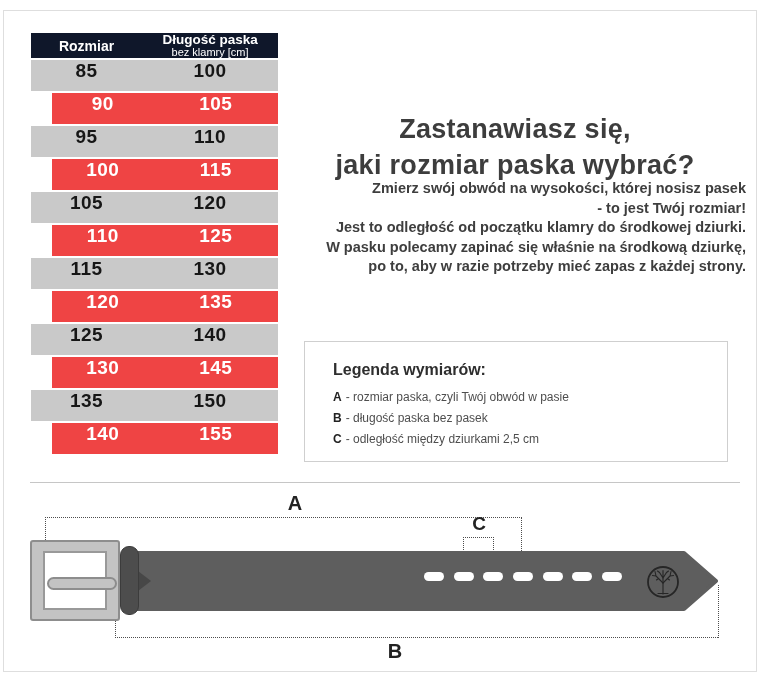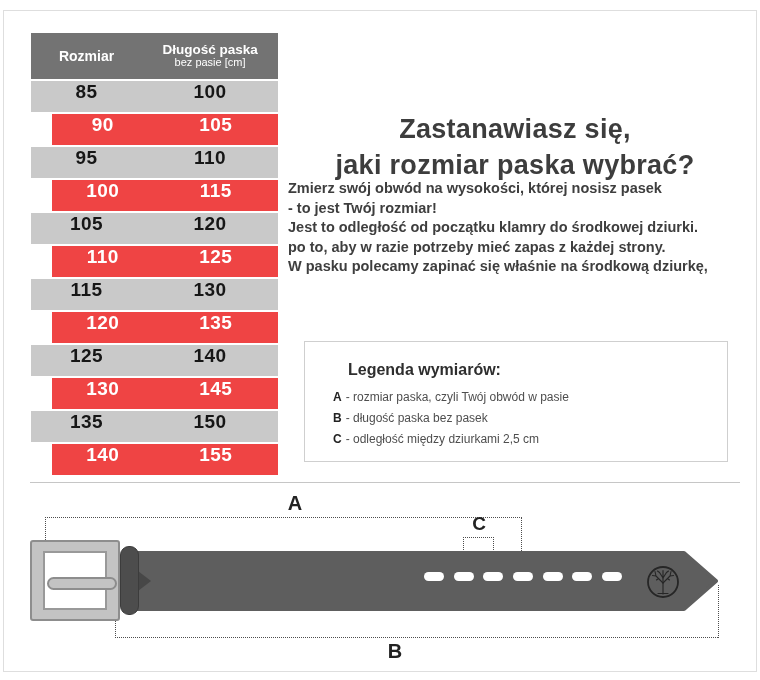--- a/index.html
+++ b/index.html
@@ -4,41 +4,41 @@
 <style>
   html,body{margin:0;padding:0;background:#fff;}
   .stage{
     position:relative;width:760px;height:680px;background:#ffffff;overflow:hidden;
     font-family:"Liberation Sans",sans-serif;color:#3d3d3d;
   }
   .frame{position:absolute;left:3px;top:10px;width:752px;height:660px;border:1px solid #dedede;}
 
   
   .size-table{position:absolute;left:31px;top:33px;width:247px;}
-  .thead{display:flex;background:#737373;color:#ffffff;height:46px;align-items:center;margin-bottom:2px;}
+  .thead{display:flex;background:#0f172a;color:#ffffff;height:25px;align-items:center;margin-bottom:2px;}
   .th{box-sizing:border-box;text-align:center;}
   .th.c1{width:45%;font-weight:bold;font-size:14px;}
   .th.c2{width:55%;line-height:1.05;}
   .h-main{display:block;font-weight:bold;font-size:13.5px;}
   .h-sub{display:block;font-weight:normal;font-size:11px;}
   .trow{display:flex;height:31px;margin-bottom:2px;align-items:flex-start;font-weight:bold;font-size:19px;letter-spacing:.5px;}
   .trow.light{background:#c9c9c9;color:#161616;}
   .trow.dark{background:#ef4444;color:#ffffff;margin-left:21px;}
   .tcell{box-sizing:border-box;text-align:center;}
   .tcell:first-child{width:45%;}
   .tcell:last-child{width:55%;}
 
   
   .heading{position:absolute;left:285px;top:72px;width:460px;text-align:center;
     font-weight:bold;font-size:27px;line-height:36px;color:#3d3d3d;letter-spacing:.3px;margin-top:39px;}
-  .intro{position:absolute;left:288px;top:179px;width:458px;text-align:left;
+  .intro{position:absolute;left:288px;top:179px;width:458px;text-align:right;
     font-weight:bold;font-size:14.5px;line-height:19.5px;color:#3e3e3e;}
   .legend{position:absolute;left:304px;top:341px;width:424px;height:121px;
     border:1px solid #cfcfcf;box-sizing:border-box;background:#ffffff;}
-  .legend-title{position:absolute;left:43px;top:19px;font-weight:bold;font-size:16px;color:#2e2e2e;}
+  .legend-title{position:absolute;left:28px;top:19px;font-weight:bold;font-size:16px;color:#2e2e2e;}
   .legend-items{position:absolute;left:28px;top:45px;font-size:12px;color:#4e4e4e;line-height:21px;}
   .legend-item b{color:#222222;margin-right:4px;}
 
   
   .divider{position:absolute;left:30px;top:482px;width:710px;height:0;border-top:1px solid #c6c6c6;}
 
   
   .dot-h{position:absolute;height:0;border-top:1.5px dotted #4d4d4d;}
   .dot-v{position:absolute;width:0;border-left:1.5px dotted #4d4d4d;}
   .dim-label{position:absolute;width:40px;text-align:center;font-weight:bold;font-size:20px;color:#222222;}
@@ -63,21 +63,21 @@
 
 <div class="stage">
 
   <div class="frame"></div>
 
   <div class="size-table">
     <div class="thead">
       <div class="th c1">Rozmiar</div>
       <div class="th c2">
         <span class="h-main">Długość paska</span>
-        <span class="h-sub">bez pasie [cm]</span>
+        <span class="h-sub">bez klamry [cm]</span>
       </div>
     </div>
     <div>
         <div class="trow light">
           <div class="tcell">85</div>
           <div class="tcell">100</div>
         </div>
         <div class="trow dark">
           <div class="tcell">90</div>
           <div class="tcell">105</div>
@@ -127,22 +127,22 @@
 
   <div class="heading">
     <div>Zastanawiasz się,</div>
     <div>jaki rozmiar paska wybrać?</div>
   </div>
 
   <div class="intro">
     <div>Zmierz swój obwód na wysokości, której nosisz pasek</div>
     <div>- to jest Twój rozmiar!</div>
     <div>Jest to odległość od początku klamry do środkowej dziurki.</div>
+    <div>W pasku polecamy zapinać się właśnie na środkową dziurkę,</div>
     <div>po to, aby w razie potrzeby mieć zapas z każdej strony.</div>
-    <div>W pasku polecamy zapinać się właśnie na środkową dziurkę,</div>
   </div>
 
   <div class="legend">
     <div class="legend-title">Legenda wymiarów:</div>
     <div class="legend-items">
       <div class="legend-item"><b>A</b><span>- rozmiar paska, czyli Twój obwód w pasie</span></div>
       <div class="legend-item"><b>B</b><span>- długość paska bez pasek</span></div>
       <div class="legend-item"><b>C</b><span>- odległość między dziurkami 2,5 cm</span></div>
     </div>
   </div>

